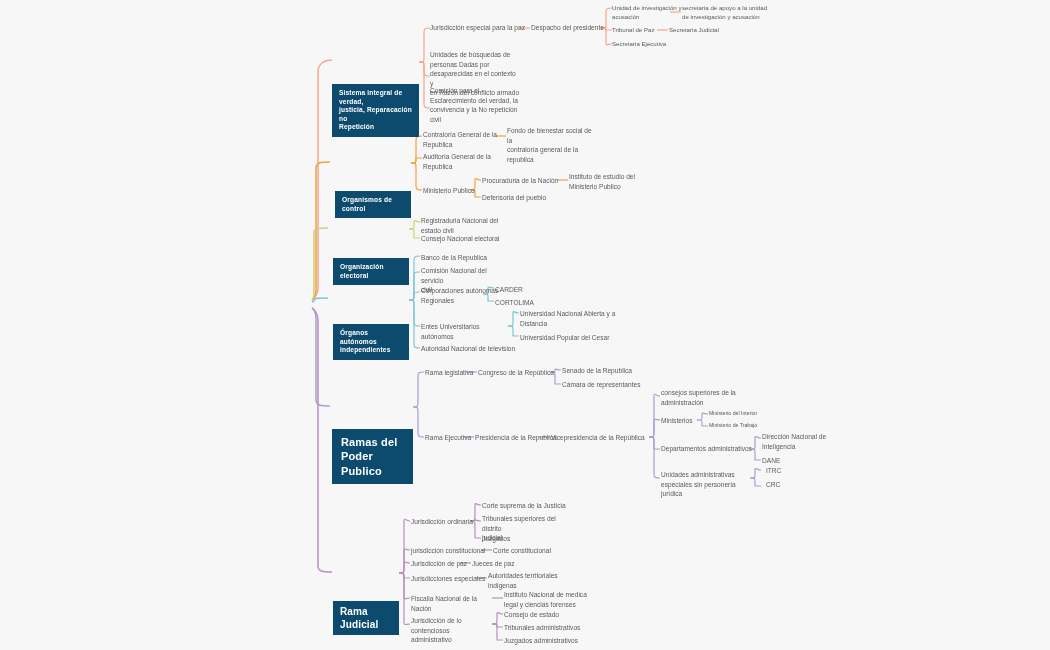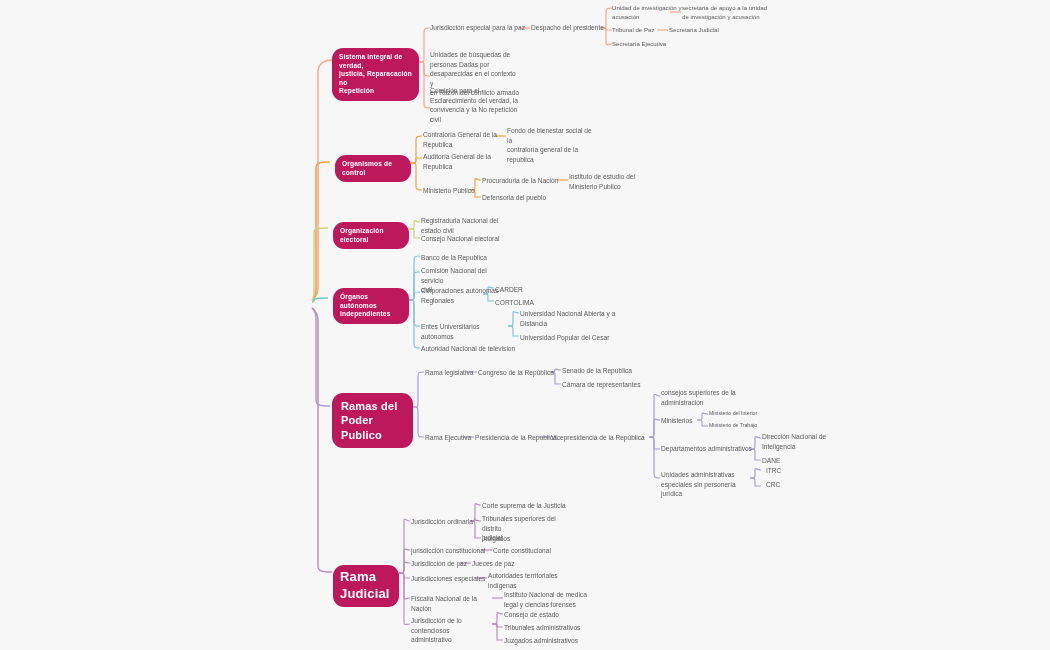--- a/index.html
+++ b/index.html
@@ -34,29 +34,30 @@
     color: #ef4136;
     font-size: 13.5px;
     font-weight: bold;
     line-height: 1.35;
     letter-spacing: .2px;
     text-align: center;
     padding: 9px 12px;
   }
   
   .branch {
-    background: #be185d;
+    background: #0c4a6e;
     color: #ffffff;
-    border-radius: 11px;
+    border-radius: 0;
     font-weight: bold;
     line-height: 1.3;
     padding: 4px 7px;
+    margin-top: 36px;
   }
   .branch.sm  { font-size: 6.6px; letter-spacing: .15px; padding: 5px 7px; }
-  .branch.md  { font-size: 13px; letter-spacing: .15px; }
+  .branch.md  { font-size: 10px; letter-spacing: .15px; }
   .branch.lg  { font-size: 11px;  letter-spacing: .15px; padding: 6px 9px; }
   
   .leaf {
     color: #5a5a5a;
     line-height: 1.45;
   }
   .t5   { font-size: 5.2px; }
   .t6   { font-size: 6.1px; }
   .t65  { font-size: 6.6px; }
 </style>

